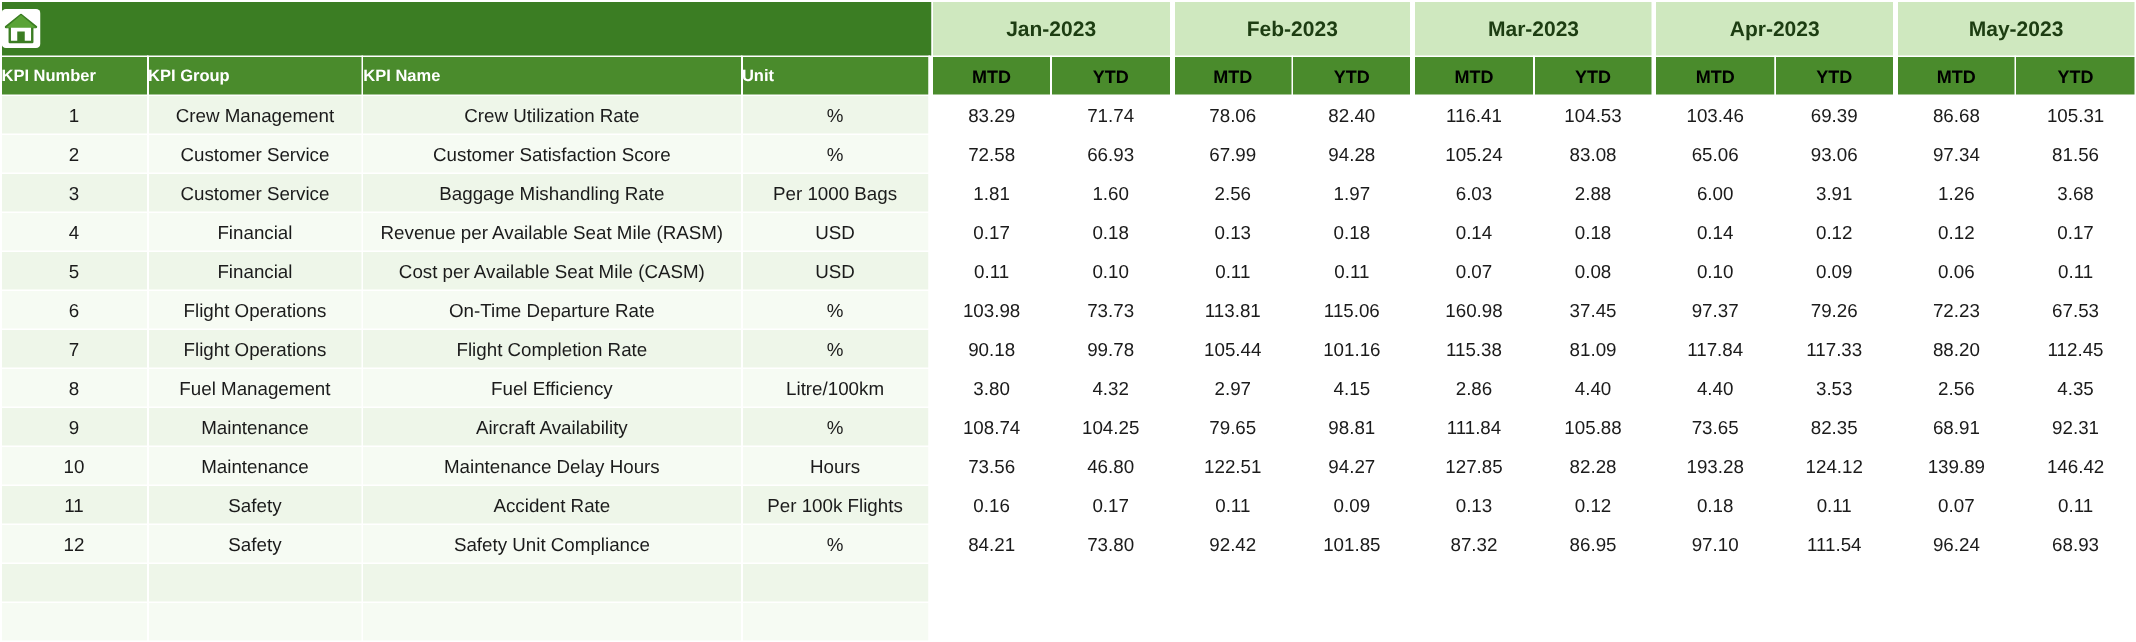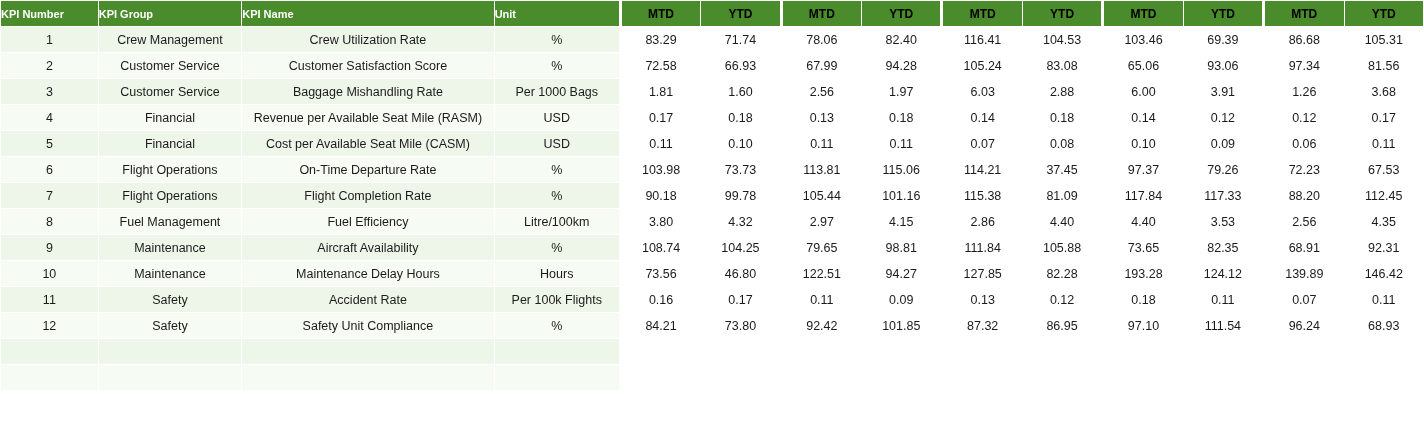--- a/index.html
+++ b/index.html
@@ -130,20 +130,41 @@
         <col style="width:78px">
       <col style="width:2px">
       <col style="width:78px">
         <col style="width:78px">
       <col style="width:2px">
       <col style="width:78px">
         <col style="width:78px">
     </colgroup>
     <thead>
       <tr>
+        <td class="logo-cell" colspan="5">
+          <span class="home-icon">
+            <svg width="26" height="26" viewBox="0 0 26 26" aria-hidden="true">
+              <rect x="0" y="0" width="26" height="26" rx="3" fill="#ffffff"></rect>
+              <path d="M13 4 L23 12 L20.5 12 L20.5 22 L5.5 22 L5.5 12 L3 12 Z" fill="#ffffff" stroke="#3b7d23" stroke-width="1.6" stroke-linejoin="round"></path>
+              <rect x="10.5" y="15" width="5" height="7" fill="#3b7d23"></rect>
+              <path d="M13 4 L23 12.5 L3 12.5 Z" fill="#5aa336"></path>
+            </svg>
+          </span>
+        </td>
+        <td class="month-head" colspan="2">Jan-2023</td>
+        <td class="sep"></td>
+        <td class="month-head" colspan="2">Feb-2023</td>
+        <td class="sep"></td>
+        <td class="month-head" colspan="2">Mar-2023</td>
+        <td class="sep"></td>
+        <td class="month-head" colspan="2">Apr-2023</td>
+        <td class="sep"></td>
+        <td class="month-head" colspan="2">May-2023</td>
+      </tr>
+      <tr>
         <td class="col-head">KPI Number</td>
         <td class="col-head">KPI Group</td>
         <td class="col-head">KPI Name</td>
         <td class="col-head">Unit</td>
         <td class="sep"></td>
         <td class="metric-head">MTD</td>
         <td class="metric-head">YTD</td>
         <td class="sep"></td>
         <td class="metric-head">MTD</td>
         <td class="metric-head">YTD</td>
@@ -269,21 +290,21 @@
           <td class="grp">Flight Operations</td>
           <td class="nm">On-Time Departure Rate</td>
           <td class="unit">%</td>
           <td class="sep"></td>
           <td class="val">103.98</td>
           <td class="val">73.73</td>
           <td class="sep"></td>
           <td class="val">113.81</td>
           <td class="val">115.06</td>
           <td class="sep"></td>
-          <td class="val">114.21</td>
+          <td class="val">160.98</td>
           <td class="val">37.45</td>
           <td class="sep"></td>
           <td class="val">97.37</td>
           <td class="val">79.26</td>
           <td class="sep"></td>
           <td class="val">72.23</td>
           <td class="val">67.53</td>
         </tr>
         <tr class="data-row">
           <td class="idx">7</td>

